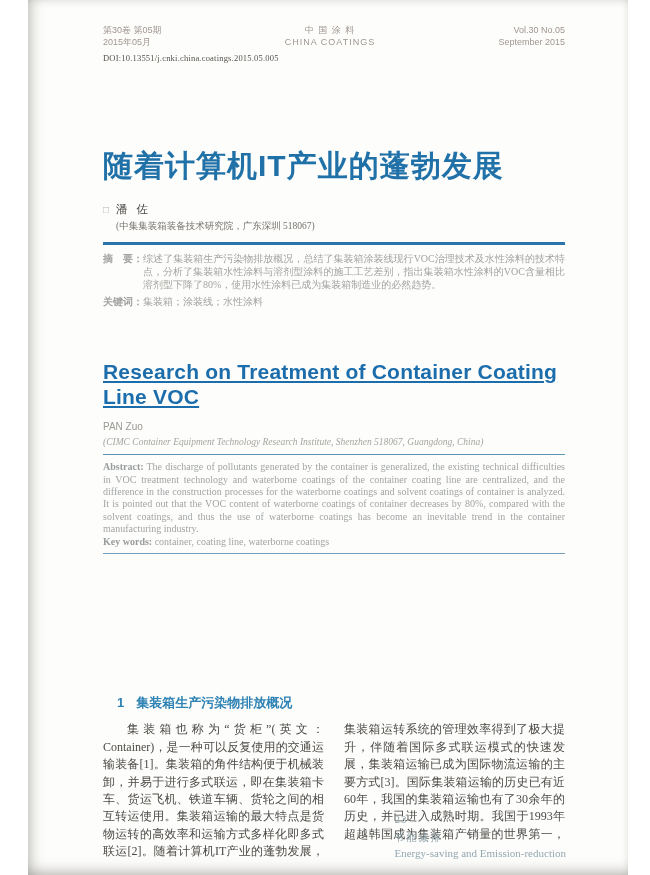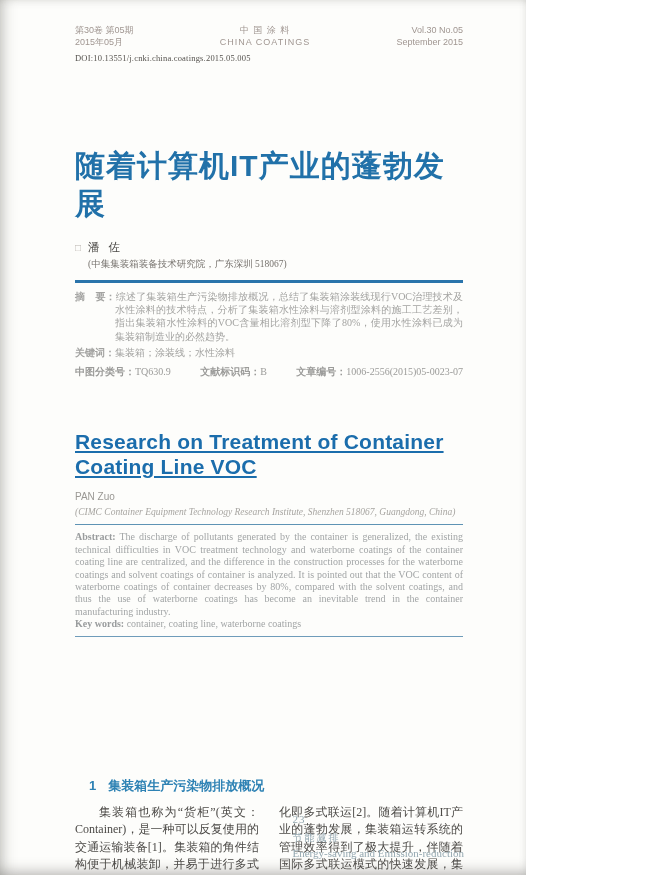--- a/index.html
+++ b/index.html
@@ -2,29 +2,30 @@
 <html><head>
 <meta charset="utf-8">
 <style>
   html, body { margin: 0; padding: 0; background: #ffffff; }
   body {
     width: 650px; height: 875px; overflow: hidden;
     font-family: "Liberation Serif", "DejaVu Serif", serif;
   }
   .page {
     position: relative;
-    width: 526px; height: 875px;
+    width: 600px; height: 875px;
     box-sizing: border-box;
     padding: 24px 63px 8px 75px;
     background: #fdfdfb;
     box-shadow:
       inset 12px 0 14px -9px rgba(90,88,84,0.35),
       inset 0 -12px 14px -9px rgba(90,88,84,0.40),
       inset 0 8px 10px -8px rgba(90,88,84,0.18),
       inset -6px 0 8px -7px rgba(90,88,84,0.15);
+    margin-left: 28px;
   }
   
   .jheader {
     display: flex; justify-content: space-between; align-items: flex-start;
     color: #a09691; font-family: "Liberation Sans", "DejaVu Sans", sans-serif;
     font-size: 9px; line-height: 12px;
   }
   .jheader .col { white-space: nowrap; }
   .jheader .col.center { text-align: center; letter-spacing: 1px; }
   .jheader .col.right { text-align: right; }
@@ -124,25 +125,20 @@
   </div>
   <div class="affil-cn">(中集集装箱装备技术研究院，广东深圳 518067)</div>
   <div class="rule-thick"></div>
 
   <p class="abs-cn" style="margin-bottom:0;">
     <span class="lbl">摘　要：</span><span>综述了集装箱生产污染物排放概况，总结了集装箱涂装线现行VOC治理技术及水性涂料的技术特点，分析了集装箱水性涂料与溶剂型涂料的施工工艺差别，指出集装箱水性涂料的VOC含量相比溶剂型下降了80%，使用水性涂料已成为集装箱制造业的必然趋势。</span>
   </p>
   <div class="kw-cn">
     <span class="lbl">关键词：</span><span>集装箱；涂装线；水性涂料</span>
   </div>
-  <div class="meta-row">
-    <span><span class="lbl">中图分类号：</span><span>TQ630.9</span></span>
-    <span><span class="lbl">文献标识码：</span><span>B</span></span>
-    <span><span class="lbl">文章编号：</span><span>1006-2556(2015)05-0023-07</span></span>
-  </div>
 
   <h2 class="title-en" style="margin:50px 0 0 0;text-decoration:underline;">Research on Treatment of Container Coating Line VOC</h2>
   <div class="author-en">PAN Zuo</div>
   <div class="affil-en">(CIMC Container Equipment Technology Research Institute, Shenzhen 518067, Guangdong, China)</div>
   <div class="rule-thin"></div>
   <p class="abs-en" style="margin-bottom:0;">
     <span class="lbl">Abstract:</span>
     <span>The discharge of pollutants generated by the container is generalized, the existing technical difficulties in VOC treatment technology and waterborne coatings of the container coating line are centralized, and the difference in the construction processes for the waterborne coatings and solvent coatings of container is analyzed. It is pointed out that the VOC content of waterborne coatings of container decreases by 80%, compared with the solvent coatings, and thus the use of waterborne coatings has become an inevitable trend in the container manufacturing industry.</span>
   </p>
   <div class="kw-en">

